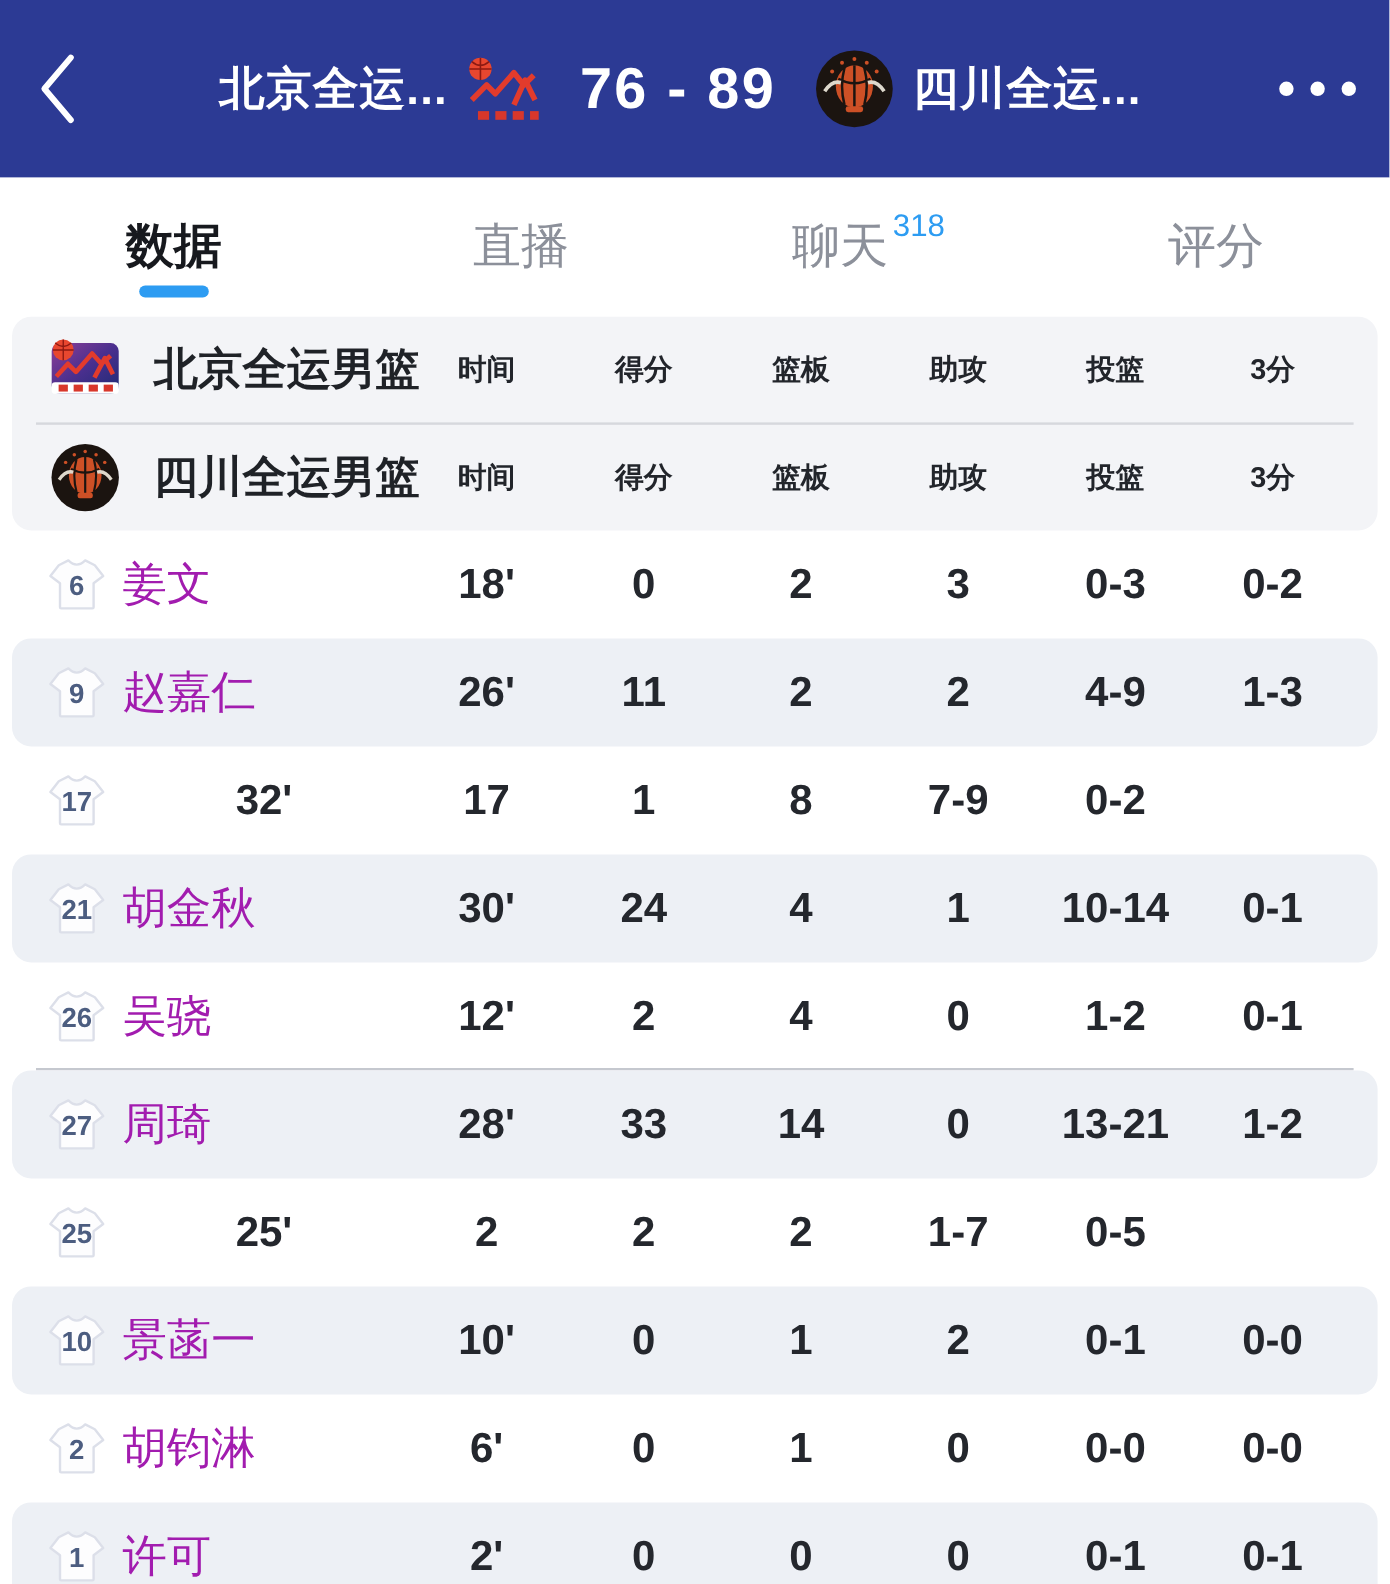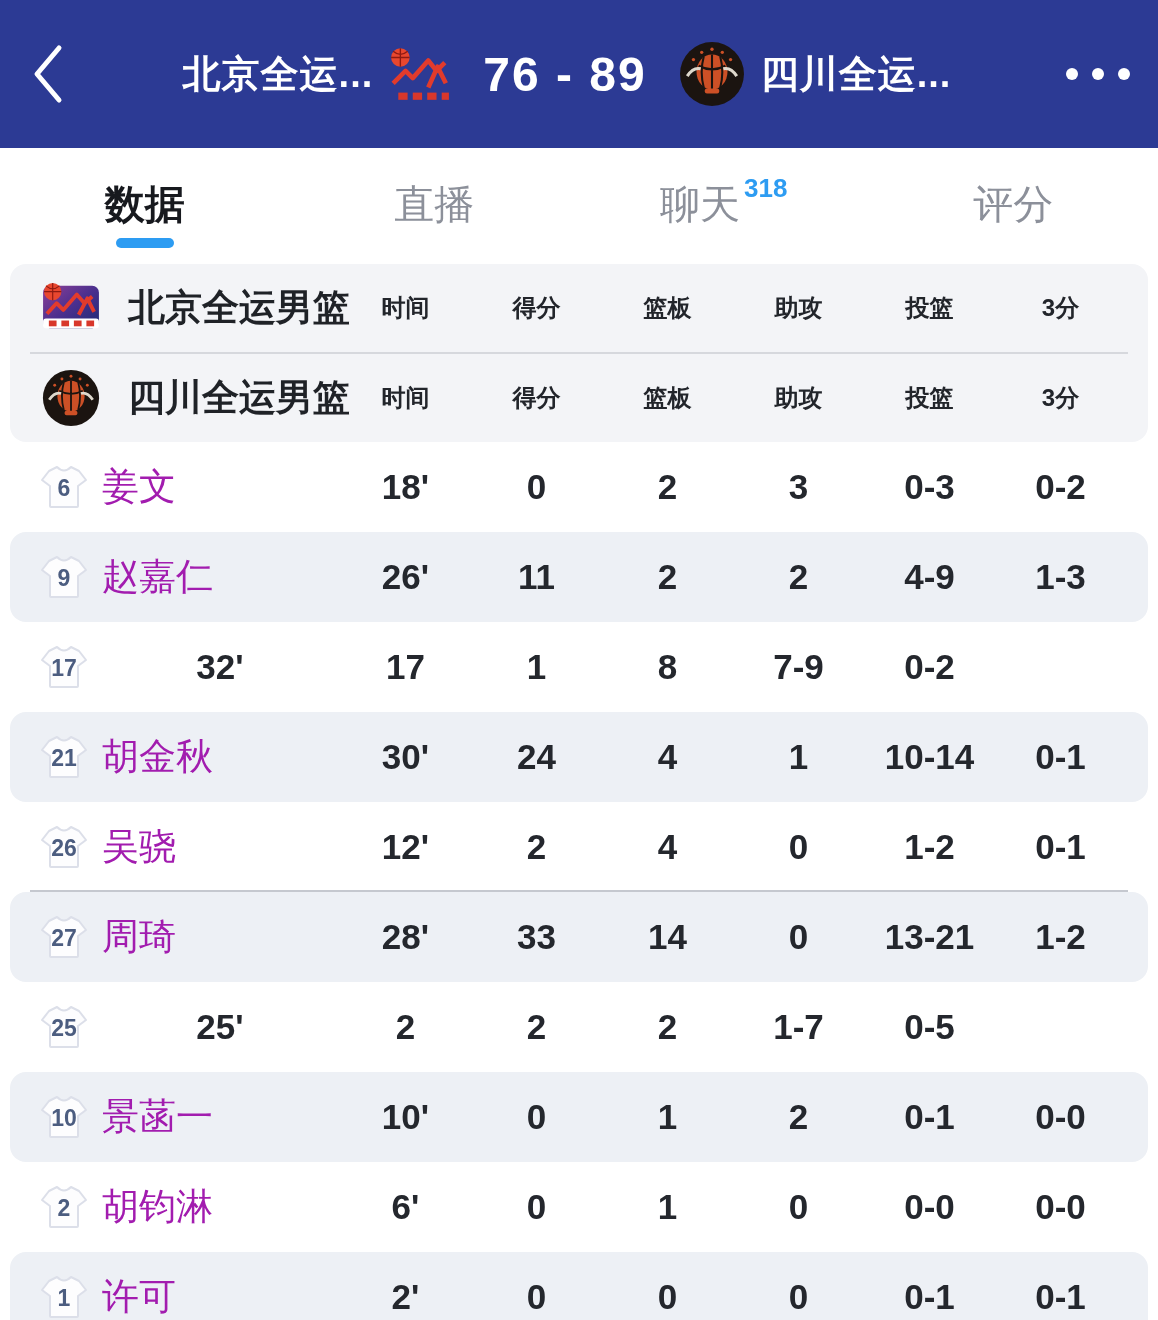--- a/index.html
+++ b/index.html
@@ -37,21 +37,21 @@
     flex: 1; position: relative; display: flex; align-items: center; justify-content: center;
     font-size: 40px; color: #8C909A; cursor: pointer;
   }
   .tab.active { color: #17191E; font-weight: 700; }
   .tab .indicator { display: none; }
   .tab.active .indicator {
     display: block; position: absolute; bottom: 12px; left: 50%; transform: translateX(-50%);
     width: 58px; height: 10px; border-radius: 6px; background: var(--accent-blue, #2D9CF2);
   }
   .tab .badge {
-    font-size: 26px; font-weight: 700; color: var(--accent-blue, #2D9CF2);
+    font-size: 26px; font-weight: 400; color: var(--accent-blue, #2D9CF2);
     position: relative; top: -16px; margin-left: 4px;
   }
 
   
   .stats-table { background: #fff; }
 
   .row {
     display: grid; align-items: center; position: relative;
     grid-template-columns: 100px 240px repeat(6, 131px);
     padding-right: 32px;

